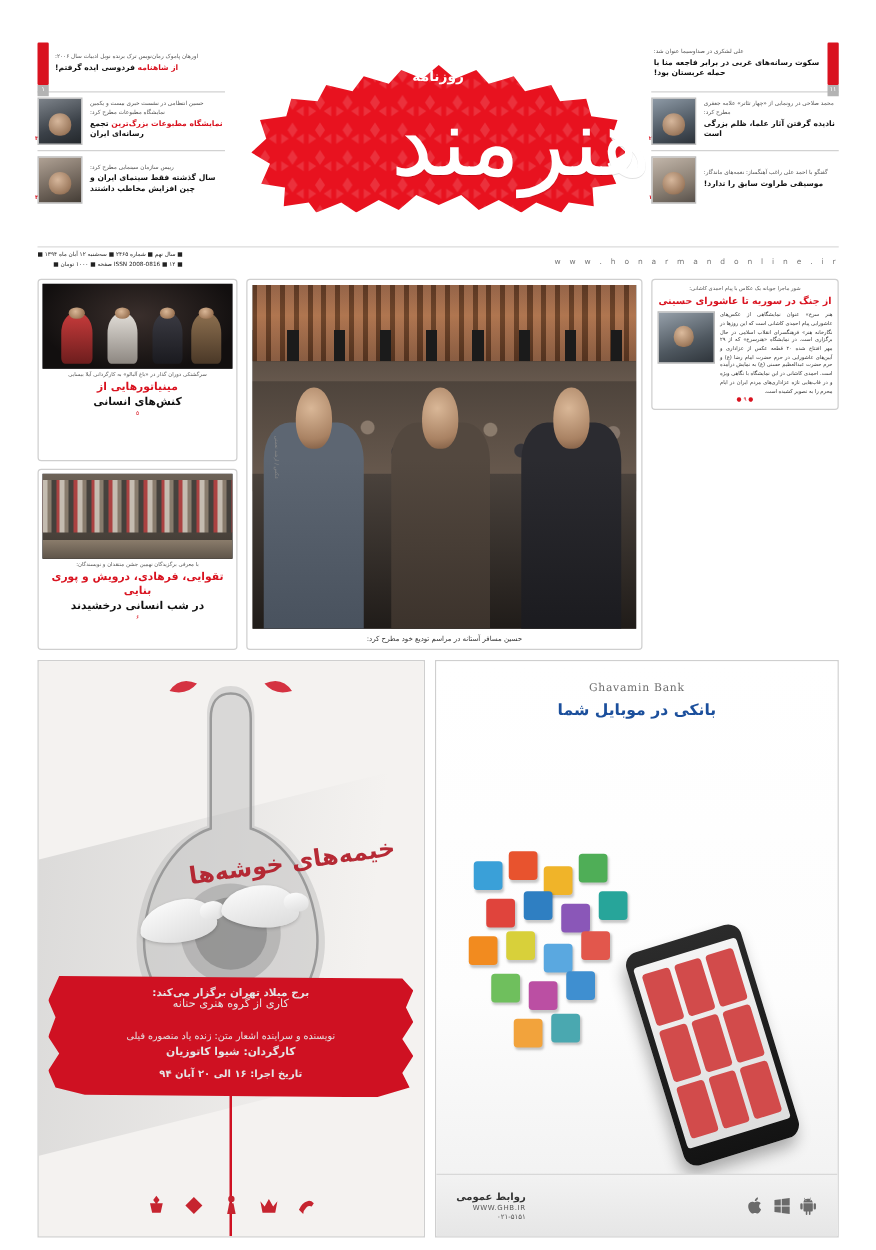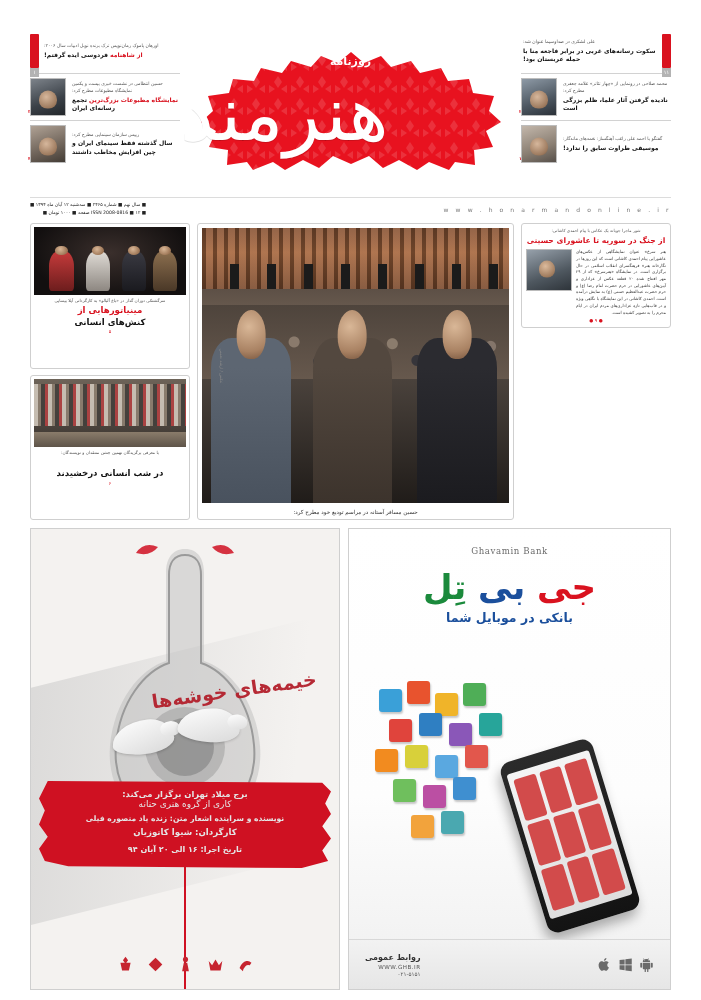--- a/index.html
+++ b/index.html
@@ -131,21 +131,21 @@
     text-align: center;
   }
 
   
   .logo-plate {
     width: 100%;
     height: 148px;
     position: relative;
     display: flex;
     align-items: center;
-    justify-content: flex-end;
+    justify-content: flex-start;
   }
   .logo-shape {
     position: absolute;
     left: 50%; top: 50%;
     transform: translate(-50%,-50%);
     width: 300px; height: 118px;
   }
   .logo-word {
     position: relative;
     z-index: 3;
@@ -564,21 +564,21 @@
     left: 8px; right: 8px; top: 252px;
     padding: 8px 14px 12px 14px;
     background: #cf1122;
     clip-path: polygon(3% 0,97% 2%,100% 12%,98% 26%,100% 38%,97% 52%,100% 66%,97% 80%,99% 92%,90% 100%,10% 98%,2% 92%,0 78%,3% 64%,0 50%,2% 34%,0 20%);
     text-align: center;
     color: #e5e5e5;
   }
   .p-pres { font-size: 8.4px; font-weight: bold; }
   .p-title { font-size: 30px; font-weight: bold; margin: 3px 0 2px; line-height: 1.08; }
   .p-group { font-size: 9px; font-weight: normal; }
-  .p-writer { font-size: 7.6px; font-weight: bold; margin-top: 5px; }
+  .p-writer { font-size: 7.6px; font-weight: normal; margin-top: 15px; }
   .p-dir { font-size: 8.6px; font-weight: bold; margin-top: 4px; }
   .p-date {
     font-size: 8px; font-weight: bold; margin-top: 6px;
     display: inline-block; padding: 1px 6px;
   }
   .poster-logos {
     position: absolute; left: 0; right: 0; bottom: 16px;
     display: flex; flex-direction: row-reverse;
     justify-content: center; align-items: flex-end; gap: 13px;
     color: #c6242f;
@@ -737,20 +737,21 @@
         </div>
       </div>
 
       <div class="photo-card">
         <div class="pc-img">
           <div class="hall"></div>
         </div>
         <div class="pc-txt">
           <div class="pc-kicker">با معرفی برگزیدگان نهمین جشن منتقدان و نویسندگان:</div>
           <div class="pc-head">
+            <span class="red">تقوایی، فرهادی، درویش و پوری بنایی</span>
             <br>
             <span>در شب انسانی درخشیدند</span>
           </div>
           <div class="pc-page">۶</div>
         </div>
       </div>
 
     </div>
 
     <div class="col-center">
@@ -856,25 +857,20 @@
           </span>
         </div>
       </div>
     </div>
 
     <div class="ad ad-bank">
       <div class="bank-inner">
 
         <div class="bank-name-en">Ghavamin Bank</div>
 
-        <div class="gb-title">
-          <span class="s1">جی</span>
-          <span class="s2">بی</span>
-          <span class="s3">تِل</span>
-        </div>
         <div class="gb-tag">بانکی در موبایل شما</div>
 
         <div class="cubes">
           <span class="cube" style="left:8px;  top:10px;  background:#3aa0d8;"></span>
           <span class="cube" style="left:36px; top:2px;   background:#e8532e;"></span>
           <span class="cube" style="left:64px; top:14px;  background:#f0b429;"></span>
           <span class="cube" style="left:92px; top:4px;   background:#4fae57;"></span>
           <span class="cube" style="left:18px; top:40px;  background:#e0443c;"></span>
           <span class="cube" style="left:48px; top:34px;  background:#2f7fc2;"></span>
           <span class="cube" style="left:78px; top:44px;  background:#8a57b8;"></span>

